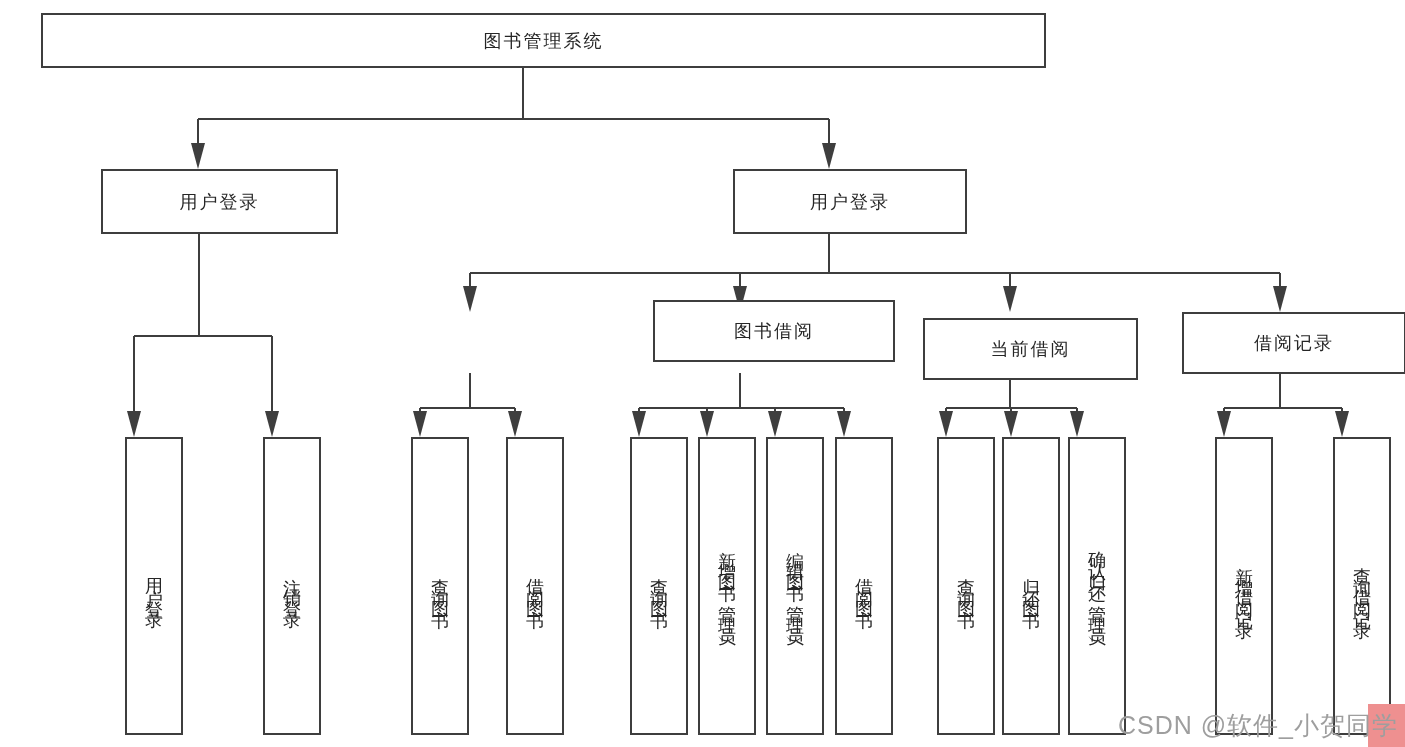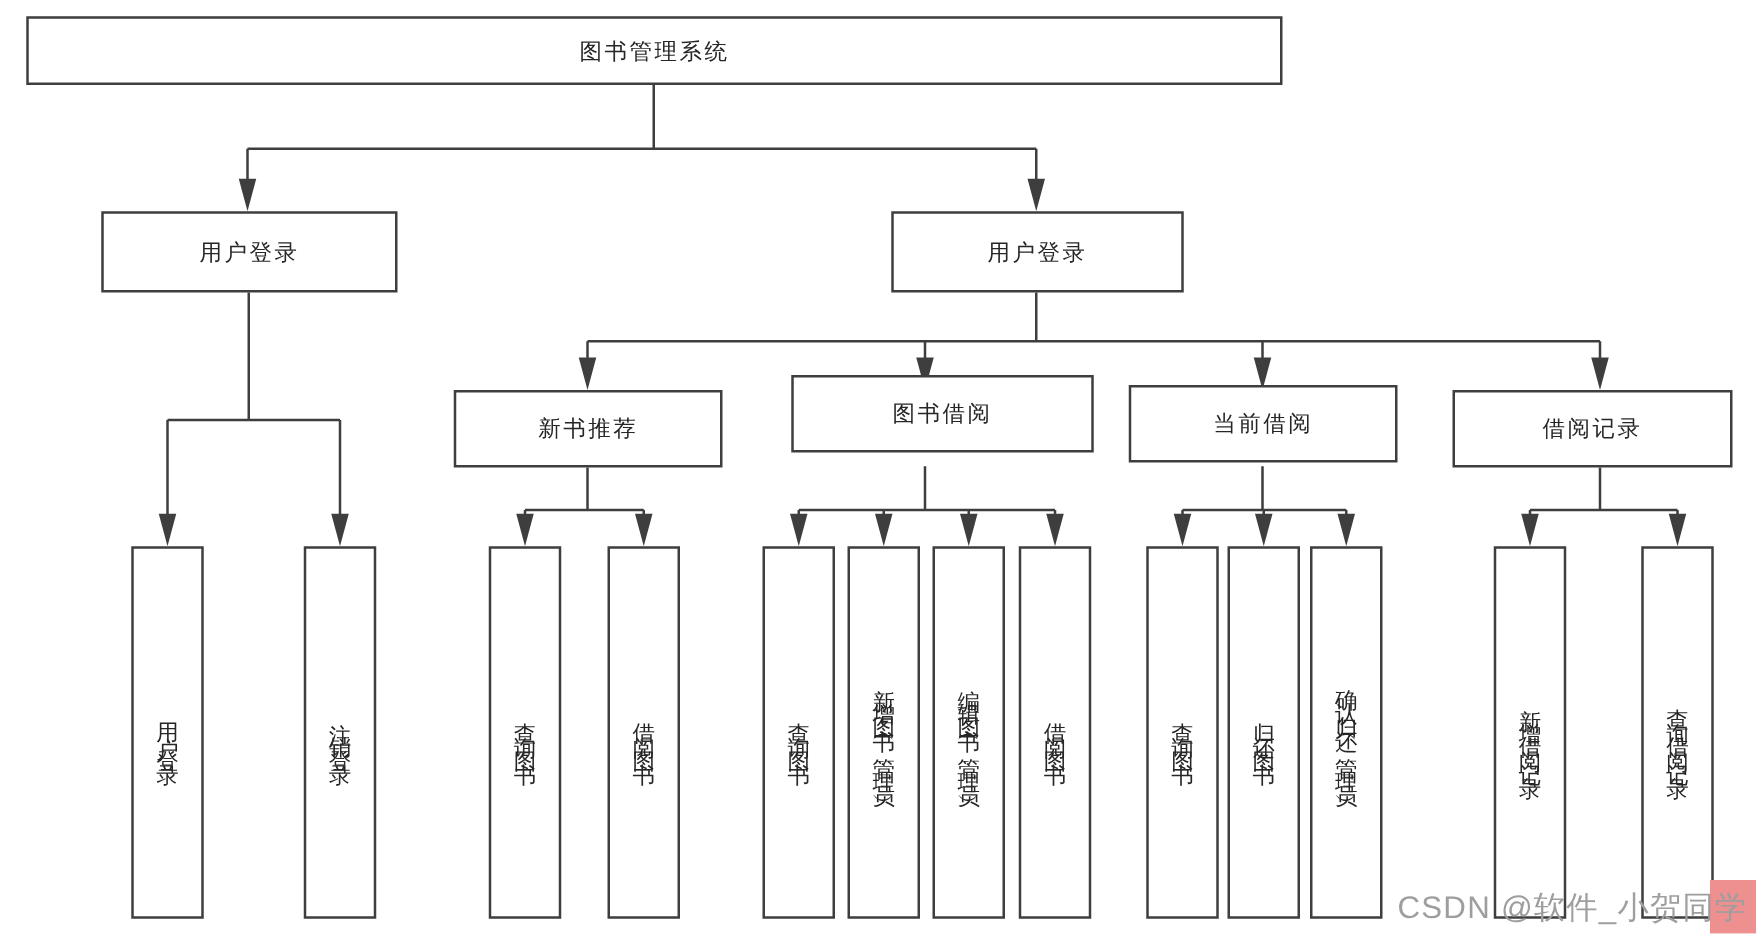--- a/index.html
+++ b/index.html
@@ -14,20 +14,21 @@
   .edges path{stroke:var(--line,#3e3e3e);stroke-width:2;fill:none;}
   .edges polygon{fill:var(--line,#3e3e3e);stroke:none;}
   .box{
     position:absolute;
     box-sizing:border-box;
     background:var(--box_bg,#ffffff);
     border:2px solid var(--box_border,#3e3e3e);
     color:var(--text,#262626);
     display:flex;align-items:center;justify-content:center;
     text-align:center;
+    margin-left:20px;
   }
   .hbox{font-size:18px;letter-spacing:2px;}
   .vbox{
     writing-mode:vertical-lr;
     text-orientation:mixed;
     font-size:18px;
     letter-spacing:11px;
     line-height:1;
   }
   .watermark{
@@ -86,23 +87,22 @@
     <path d="M1280 373 V408 M1224 408 H1342 M1224 408 V414 M1342 408 V414"></path>
     <polygon points="1217,411 1231,411 1224,437"></polygon>
     <polygon points="1335,411 1349,411 1342,437"></polygon>
   </svg>
 
   <div class="box hbox" style="left:21px;top:13px;width:1005px;height:55px">图书管理系统</div>
 
   <div class="box hbox" style="left:81px;top:169px;width:237px;height:65px">用户登录</div>
   <div class="box hbox" style="left:713px;top:169px;width:234px;height:65px">用户登录</div>
 
-  <div class="box hbox" style="left:363px;top:312px;width:215px;height:62px">新书推荐</div>
   <div class="box hbox" style="left:633px;top:300px;width:242px;height:62px">图书借阅</div>
-  <div class="box hbox" style="left:903px;top:308px;width:215px;height:62px">当前借阅</div>
+  <div class="box hbox" style="left:903px;top:318px;width:215px;height:62px">当前借阅</div>
   <div class="box hbox" style="left:1162px;top:312px;width:224px;height:62px">借阅记录</div>
 
   <div class="box vbox" style="left:105px;top:437px;width:58px;height:298px">用户登录</div>
   <div class="box vbox" style="left:243px;top:437px;width:58px;height:298px">注销登录</div>
 
   <div class="box vbox" style="left:391px;top:437px;width:58px;height:298px">查询图书</div>
   <div class="box vbox" style="left:486px;top:437px;width:58px;height:298px">借阅图书</div>
 
   <div class="box vbox" style="left:610px;top:437px;width:58px;height:298px">查询图书</div>
   <div class="box vbox" style="left:678px;top:437px;width:58px;height:298px">新增图书（管理员）</div>

